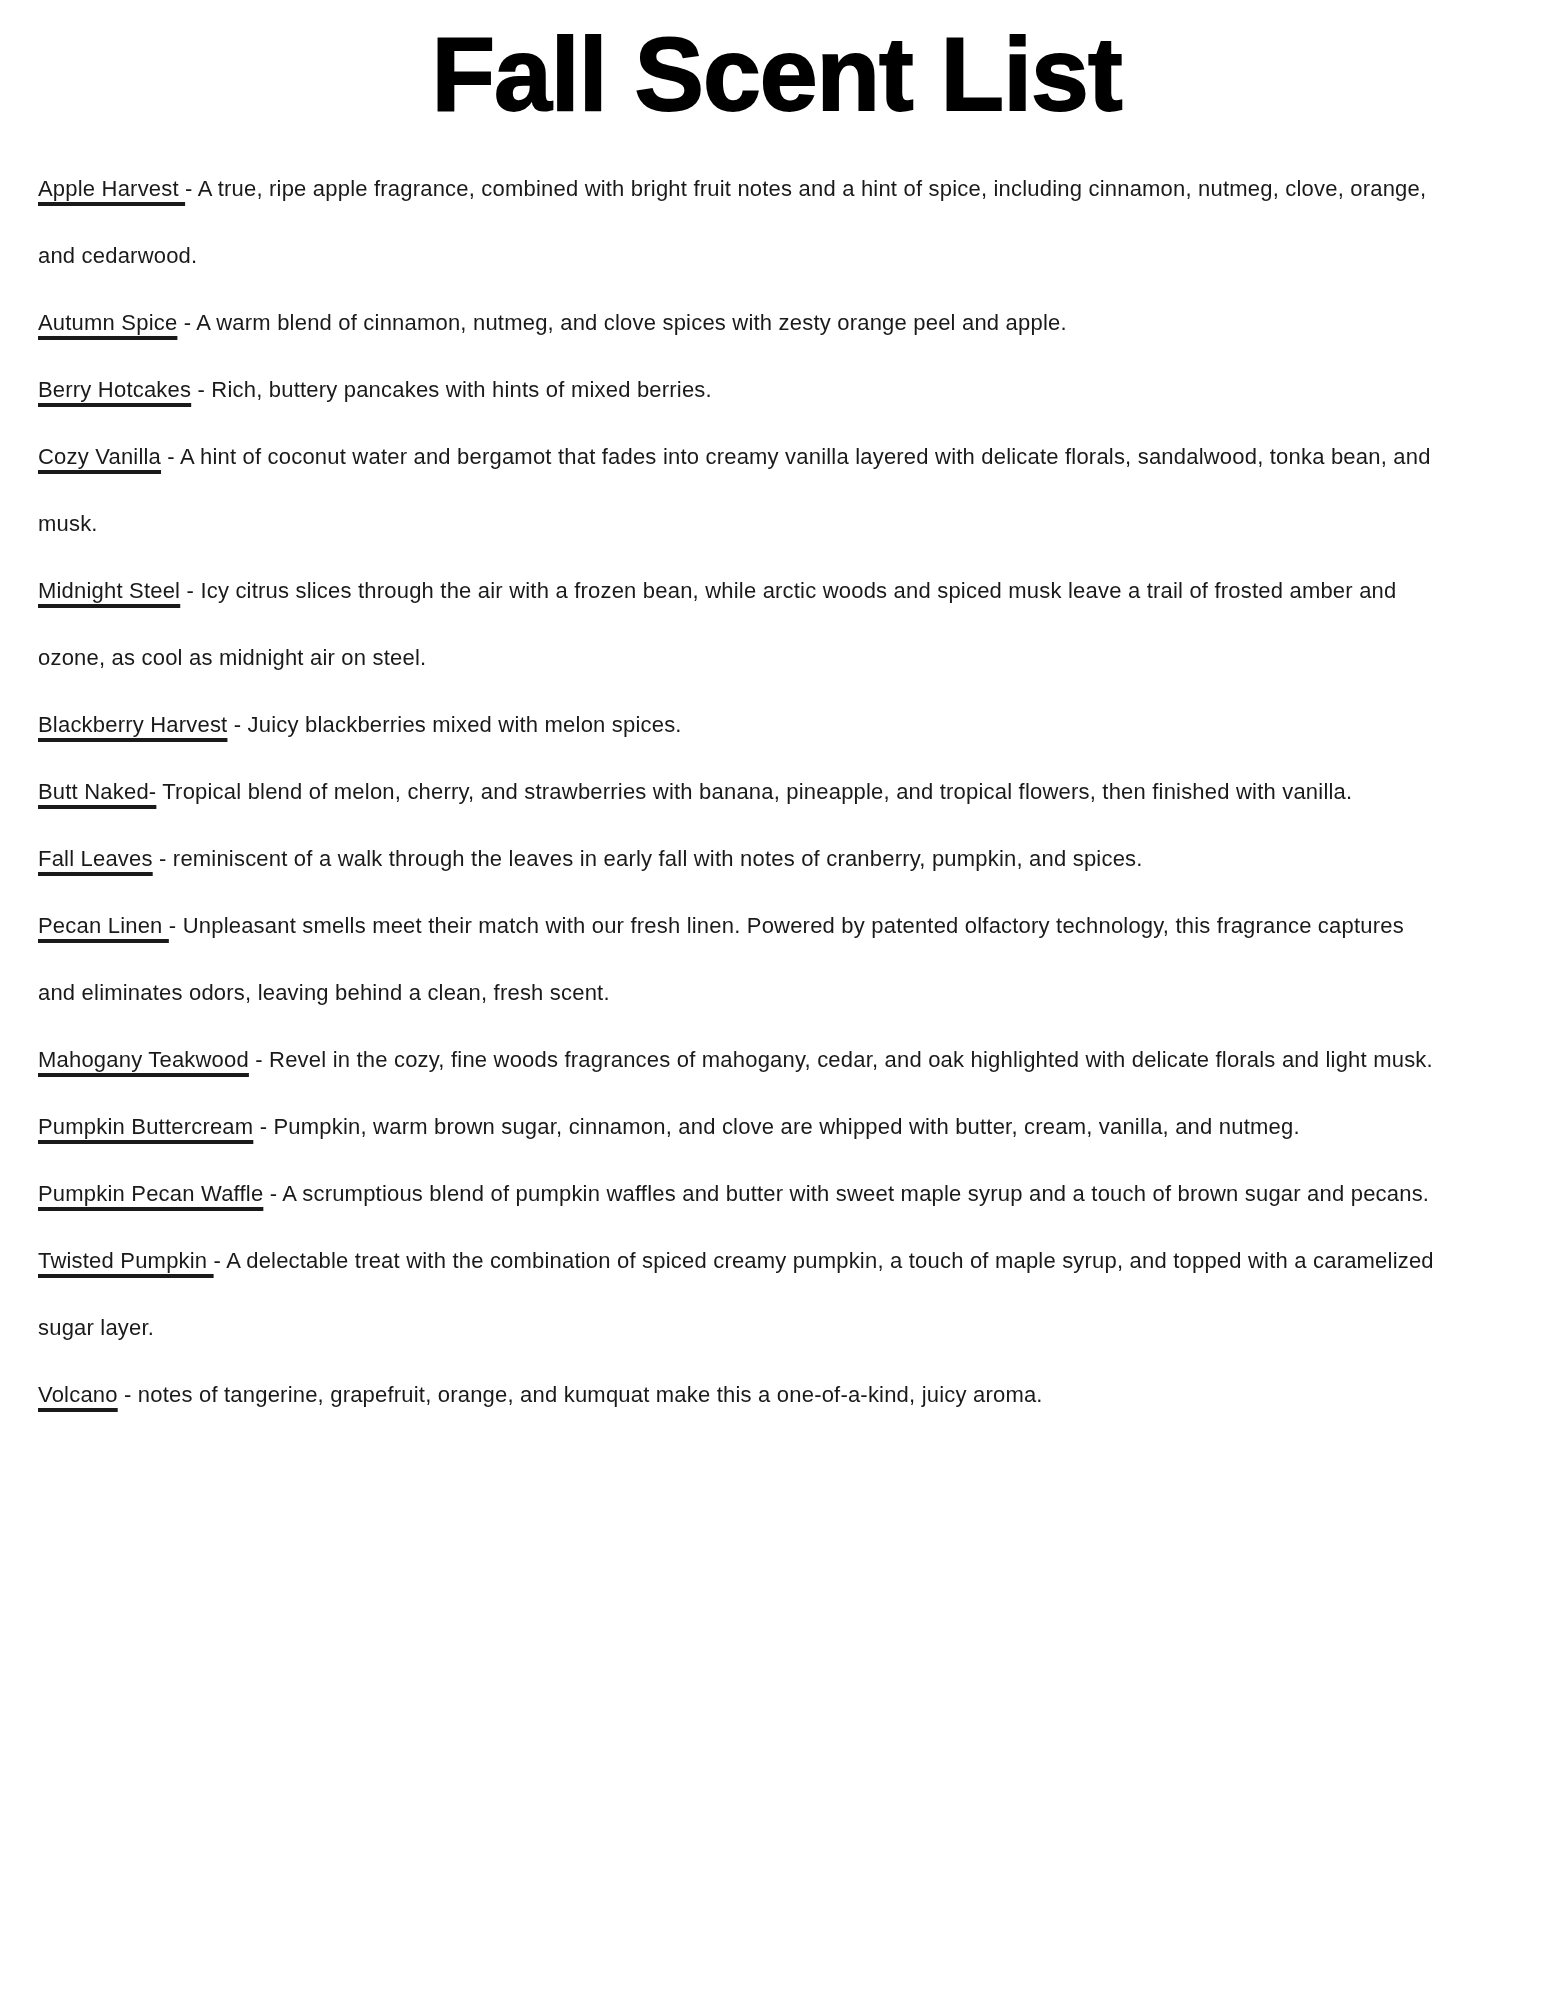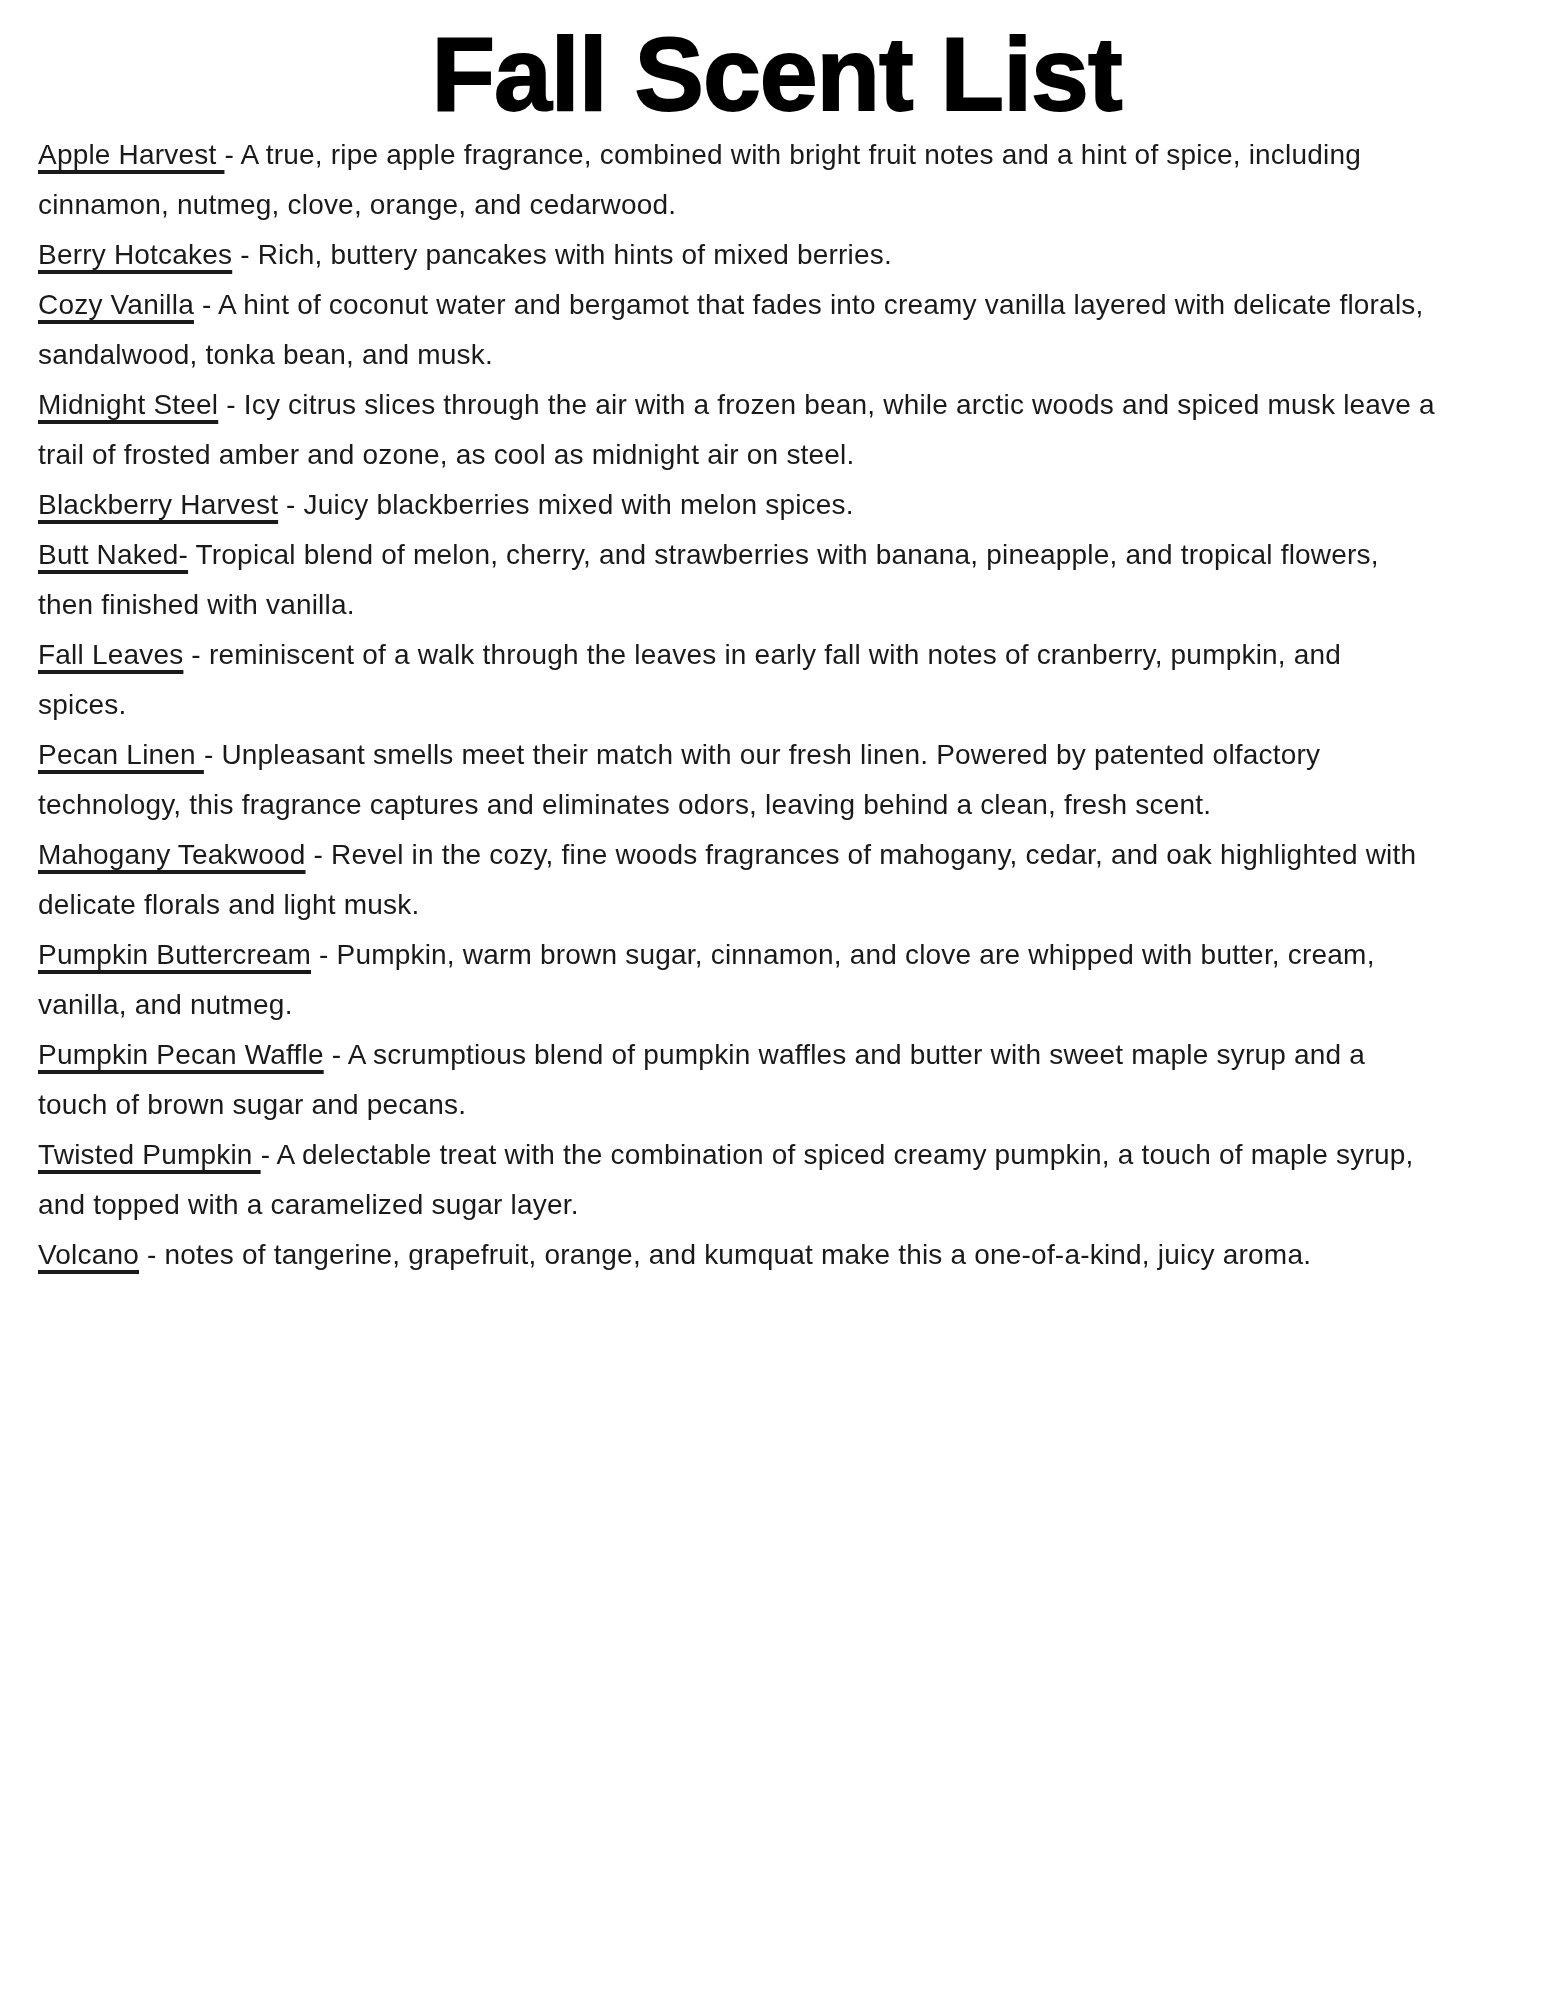--- a/index.html
+++ b/index.html
@@ -20,23 +20,24 @@
     text-align: center;
     font-size: 104px;
     line-height: 112px;
     font-weight: 700;
     letter-spacing: -1px;
     color: var(--title-color, #000000);
     -webkit-text-stroke: 1.8px var(--title-color, #000000);
     font-family: "Liberation Sans", sans-serif;
   }
   .scent-list {
+    margin-top: 25px;
     padding: 0 110px 0 38px;
-    font-size: 28px;
-    line-height: 50px;
+    font-size: 22px;
+    line-height: 67px;
     letter-spacing: 0.2px;
     color: var(--body-color, #1a1a1a);
   }
   .entry {
     margin: 0;
     padding: 0;
   }
   .scent-name {
     text-decoration: underline;
     text-decoration-thickness: 3.5px;
@@ -44,20 +45,21 @@
   }
 </style>
 </head>
 <body>
 
 <div class="page" style="--bg: #ffffff; --title-color: #000000; --body-color: #1a1a1a;">
   <h1 class="doc-title">Fall Scent List</h1>
   <div class="scent-list">
   <p class="entry"><span class="scent-name">Apple Harvest </span><span class="scent-sep">- </span><span class="scent-desc">A true, ripe apple fragrance, combined with bright fruit notes and a hint of spice, including cinnamon, nutmeg, clove, orange, and cedarwood.</span></p>
 
+  <p class="entry"><span class="scent-name">Autumn Spice</span><span class="scent-sep"> - </span><span class="scent-desc">A warm blend of cinnamon, nutmeg, and clove spices with zesty orange peel and apple.</span></p>
 
   <p class="entry"><span class="scent-name">Berry Hotcakes</span><span class="scent-sep"> - </span><span class="scent-desc">Rich, buttery pancakes with hints of mixed berries.</span></p>
 
   <p class="entry"><span class="scent-name">Cozy Vanilla</span><span class="scent-sep"> - </span><span class="scent-desc">A hint of coconut water and bergamot that fades into creamy vanilla layered with delicate florals, sandalwood, tonka bean, and musk.</span></p>
 
   <p class="entry"><span class="scent-name">Midnight Steel</span><span class="scent-sep"> - </span><span class="scent-desc">Icy citrus slices through the air with a frozen bean, while arctic woods and spiced musk leave a trail of frosted amber and ozone, as cool as midnight air on steel.</span></p>
 
   <p class="entry"><span class="scent-name">Blackberry Harvest</span><span class="scent-sep"> - </span><span class="scent-desc">Juicy blackberries mixed with melon spices.</span></p>
 
   <p class="entry"><span class="scent-name">Butt Naked-</span><span class="scent-sep"> </span><span class="scent-desc">Tropical blend of melon, cherry, and strawberries with banana, pineapple, and tropical flowers, then finished with vanilla.</span></p>

